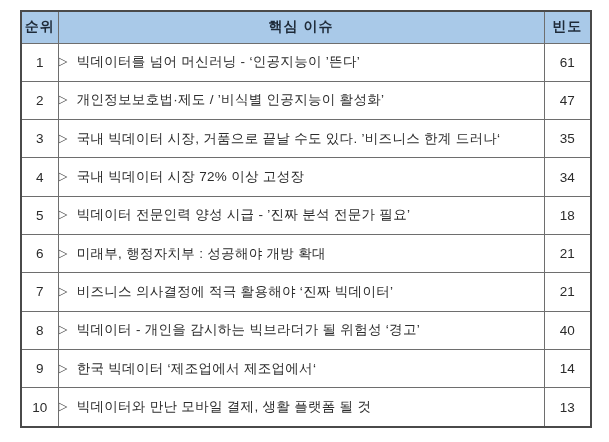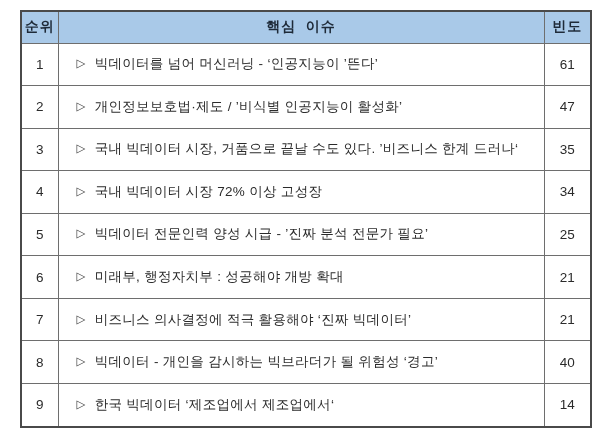--- a/index.html
+++ b/index.html
@@ -27,38 +27,38 @@
     table-layout: fixed;
     border: 2px solid var(--outer-border, #4a4a4a);
   }
   table.issues th,
   table.issues td {
     border: 1px solid var(--border, #6e6e6e);
     vertical-align: middle;
     overflow: hidden;
     white-space: nowrap;
   }
-  thead tr { height: 32px; font-family: Liberation Mono, monospace; }
+  thead tr { height: 32px; }
   thead th {
     background: var(--header-bg, #a9c9e8);
     color: var(--header-text, #1e2a38);
     font-size: 14px;
     font-weight: 600;
     text-align: center;
     letter-spacing: 1px;
   }
   tbody td {
     color: var(--text, #2b2b2b);
     font-size: 13.5px;
     background: #ffffff;
   }
   td.rank, td.freq { text-align: center; }
   td.issue {
     text-align: left;
-    padding-left: 18px;
+    padding-left: 0;
     letter-spacing: 0.3px;
   }
   .bullet {
     display: inline-block;
     margin-right: 9px;
     font-size: 11.5px;
     color: #444444;
     transform: translateY(-1px);
   }
   col.c-rank { width: 37px; }
@@ -98,21 +98,21 @@
         <td class="freq">35</td>
       </tr>
       <tr>
         <td class="rank">4</td>
         <td class="issue"><span class="bullet">▷</span><span>국내 빅데이터 시장 72% 이상 고성장</span></td>
         <td class="freq">34</td>
       </tr>
       <tr>
         <td class="rank">5</td>
         <td class="issue"><span class="bullet">▷</span><span>빅데이터 전문인력 양성 시급 - ’진짜 분석 전문가 필요’</span></td>
-        <td class="freq">25</td>
+        <td class="freq">18</td>
       </tr>
       <tr>
         <td class="rank">6</td>
         <td class="issue"><span class="bullet">▷</span><span>미래부, 행정자치부 : 성공해야 개방 확대</span></td>
         <td class="freq">21</td>
       </tr>
       <tr>
         <td class="rank">7</td>
         <td class="issue"><span class="bullet">▷</span><span>비즈니스 의사결정에 적극 활용해야 ‘진짜 빅데이터’</span></td>
         <td class="freq">21</td>
@@ -120,15 +120,20 @@
       <tr>
         <td class="rank">8</td>
         <td class="issue"><span class="bullet">▷</span><span>빅데이터 - 개인을 감시하는 빅브라더가 될 위험성 ‘경고’</span></td>
         <td class="freq">40</td>
       </tr>
       <tr>
         <td class="rank">9</td>
         <td class="issue"><span class="bullet">▷</span><span>한국 빅데이터 ‘제조업에서 제조업에서‘</span></td>
         <td class="freq">14</td>
       </tr>
+      <tr>
+        <td class="rank">10</td>
+        <td class="issue"><span class="bullet">▷</span><span>빅데이터와 만난 모바일 결제, 생활 플랫폼 될 것</span></td>
+        <td class="freq">13</td>
+      </tr>
     </tbody>
   </table>
 </div>
 
 </body></html>

